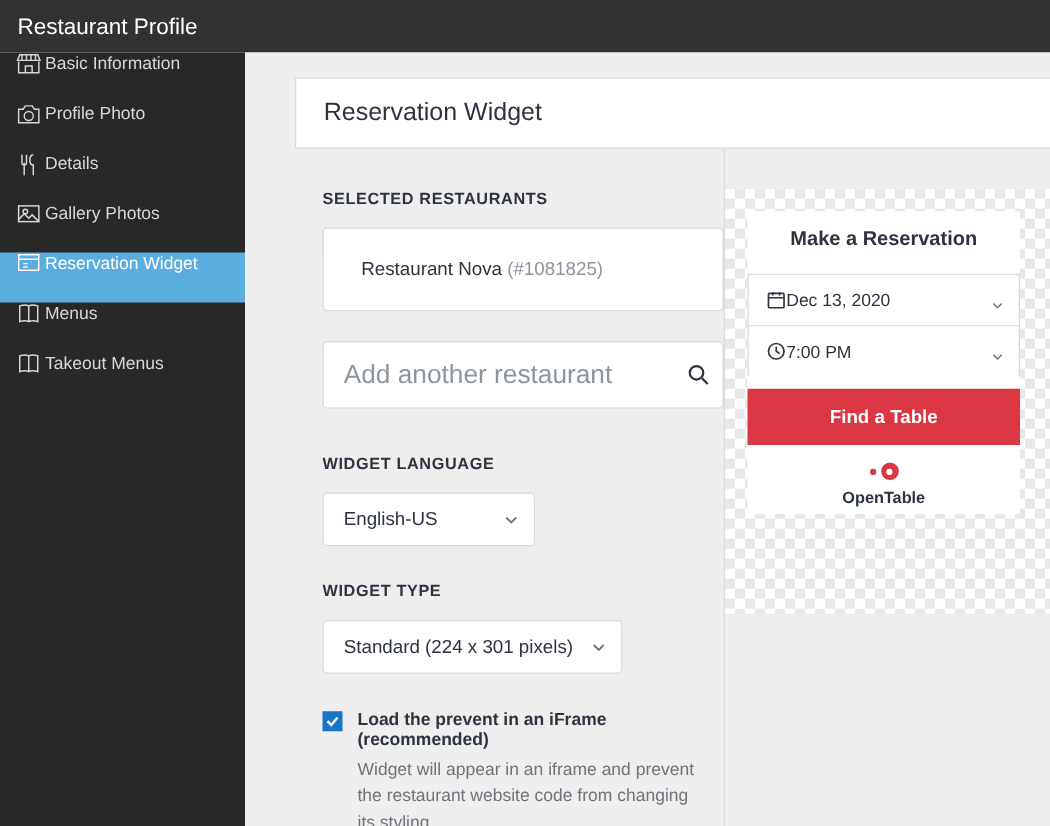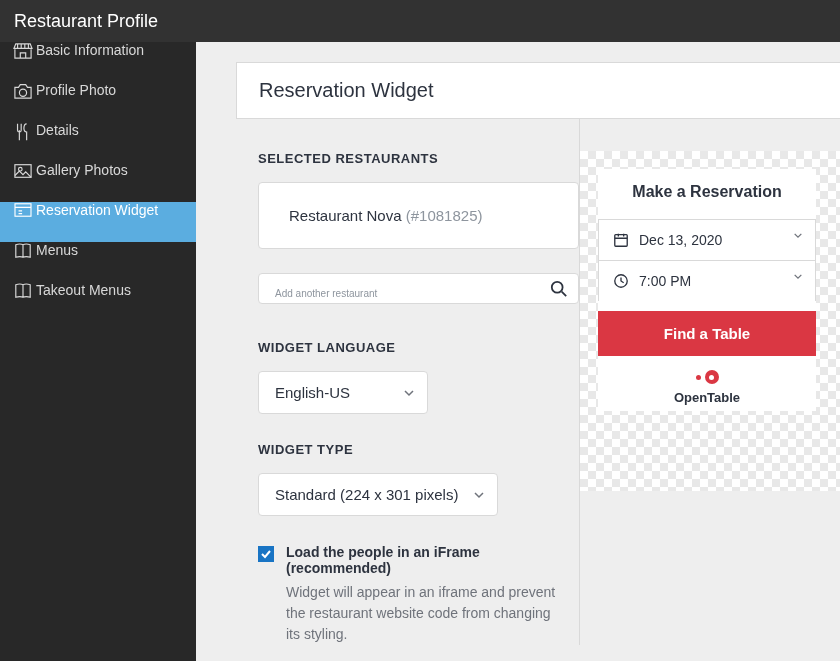--- a/index.html
+++ b/index.html
@@ -14,34 +14,34 @@
   .sidebar-item.active .icon svg { stroke: #fff; }
   .main { flex: 1; background: #eee; overflow: hidden; padding-top: 20px; padding-left: 40px; }
   .panel-header { background: #fff; border: 1px solid #d9d9d9; border-right: none; padding: 16px 22px; font-size: 20px; color: #2d333f; }
   .panel-body { display: flex; }
   .col-left { width: 368px; padding: 32px 0 0 22px; }
   .col-right { flex: 1; padding: 32px 0 0 40px; }
   .section-label { font-size: 13px; font-weight: 700; letter-spacing: 0.5px; color: #2d333f; margin-bottom: 16px; }
   .selected-rest { background: #fff; border: 1px solid #d9d9d9; border-radius: 4px; padding: 24px 12px 24px 30px; font-size: 15px; color: #2d333f; margin-bottom: 24px; }
   .selected-rest .rid { color: #8e959e; }
   .search-wrap { position: relative; background: #fff; border: 1px solid #d9d9d9; border-radius: 4px; margin-bottom: 36px; }
-  .search-wrap input { width: 100%; border: none; outline: none; padding: 14px 44px 4px 16px; font-size: 10px; color: #2d333f; background: transparent; }
+  .search-wrap input { width: 100%; border: none; outline: none; padding: 14px 44px 14px 16px; font-size: 21px; color: #2d333f; background: transparent; }
   .search-wrap input::placeholder { color: #8e959e; }
   .search-icon-btn { position: absolute; right: 10px; top: 50%; transform: translateY(-50%); }
   .select { background: #fff; border: 1px solid #d9d9d9; border-radius: 4px; padding: 12px 36px 12px 16px; font-size: 15px; color: #2d333f; cursor: pointer; position: relative; display: inline-block; margin-bottom: 28px; }
   .select .chev { position: absolute; right: 12px; top: 50%; transform: translateY(-50%); }
   .check-row { display: flex; align-items: flex-start; gap: 12px; }
   .check-row .box { width: 16px; height: 16px; background: #1874c4; display: flex; align-items: center; justify-content: center; flex-shrink: 0; margin-top: 2px; }
   .check-label { font-weight: 700; font-size: 14px; color: #2d333f; }
   .check-desc { font-size: 14px; color: #6f737b; padding-left: 28px; margin-top: 6px; max-width: 310px; line-height: 1.5; }
   .preview-outer { border-left: 1px solid #d9d9d9; padding-left: 0; }
   .preview-card { background: repeating-conic-gradient(#e8e8e8 0% 25%, #fff 0% 50%) 0 0 / 16px 16px; padding: 18px 24px 80px 18px; width: 260px; }
   .widget { background: #fff; width: 100%; }
   .widget-title { text-align: center; font-weight: 700; font-size: 16px; padding: 14px 0 18px 0; color: #2d333f; }
-  .widget-field { border: 1px solid #d9d9d9; border-bottom: none; padding: 12px 14px; display: flex; align-items: flex-start; gap: 10px; font-size: 14px; color: #2d333f; cursor: pointer; position: relative; }
+  .widget-field { border: 1px solid #d9d9d9; border-bottom: none; padding: 12px 14px; display: flex; align-items: flex-end; font-size: 14px; color: #2d333f; cursor: pointer; position: relative; }
   .widget-field:last-of-type { border-bottom: 1px solid #d9d9d9; }
   .widget-field .chev { position: absolute; right: 12px; }
   .widget-btn { background: #da3743; color: #fff; text-align: center; padding: 14px 0; font-weight: 700; font-size: 15px; margin-top: 10px; cursor: pointer; }
   .powered { display: flex; align-items: center; justify-content: center; gap: 6px; padding: 14px 0 6px 0; font-size: 12px; flex-direction: column; }
   .ot-logo { display: flex; align-items: center; gap: 4px; }
   .ot-dot { width: 5px; height: 5px; background: #da3743; border-radius: 50%; }
   .ot-ring { width: 14px; height: 14px; background: #da3743; border-radius: 50%; display: flex; align-items: center; justify-content: center; }
   .ot-ring::after { content: ""; width: 5px; height: 5px; background: #fff; border-radius: 50%; }
   .ot-text { font-weight: 700; color: #2d333f; font-size: 13px; }
   svg { display: block; }
@@ -151,21 +151,21 @@
               </svg>
             </span>
         </div>
 
         <div class="check-row">
           <div class="box">
               <svg width="12" height="12" viewBox="0 0 12 12" stroke="#fff" stroke-width="2" fill="none">
                 <path d="M2 6l3 3 5-6"></path>
               </svg>
             </div>
-          <div class="check-label">Load the people in an iFrame (recommended)</div>
+          <div class="check-label">Load the prevent in an iFrame (recommended)</div>
         </div>
         <div class="check-desc">Widget will appear in an iframe and prevent the restaurant website code from changing its styling.</div>
       </div>
 
       <div class="col-right preview-outer">
         <div class="preview-card">
           <div class="widget">
             <div class="widget-title">Make a Reservation</div>
             <div class="widget-field">
               <span>

